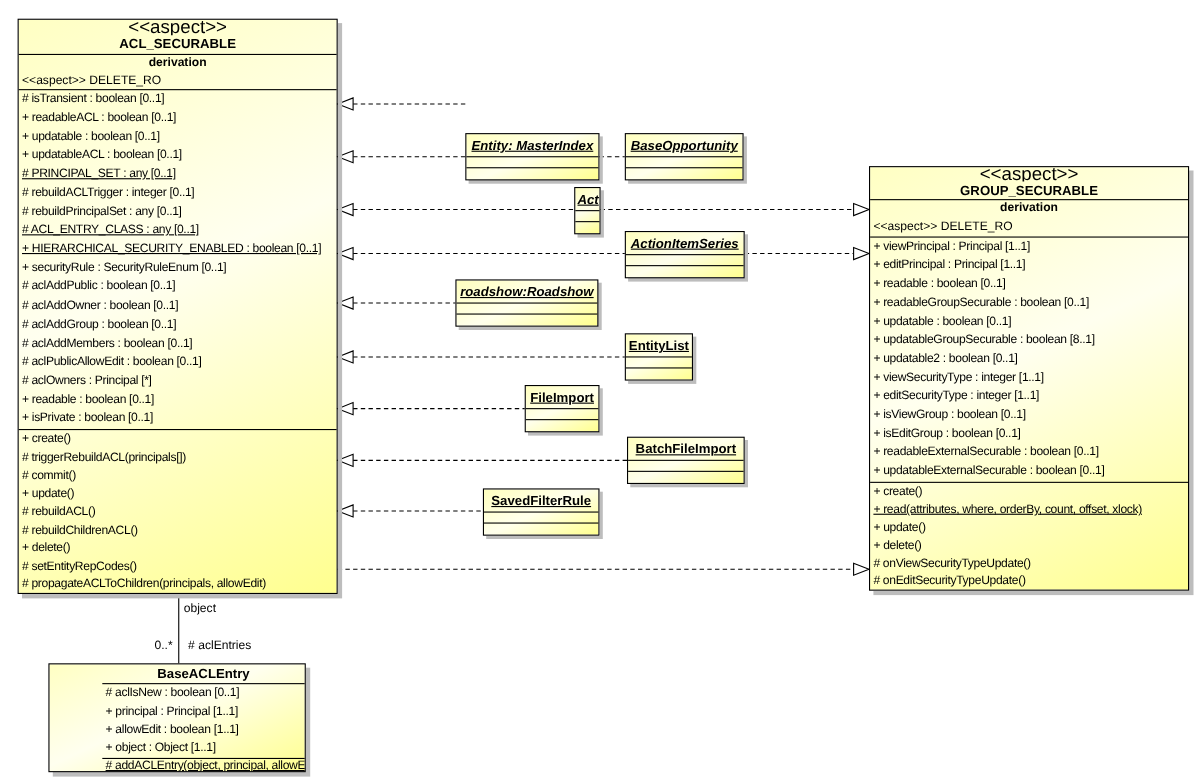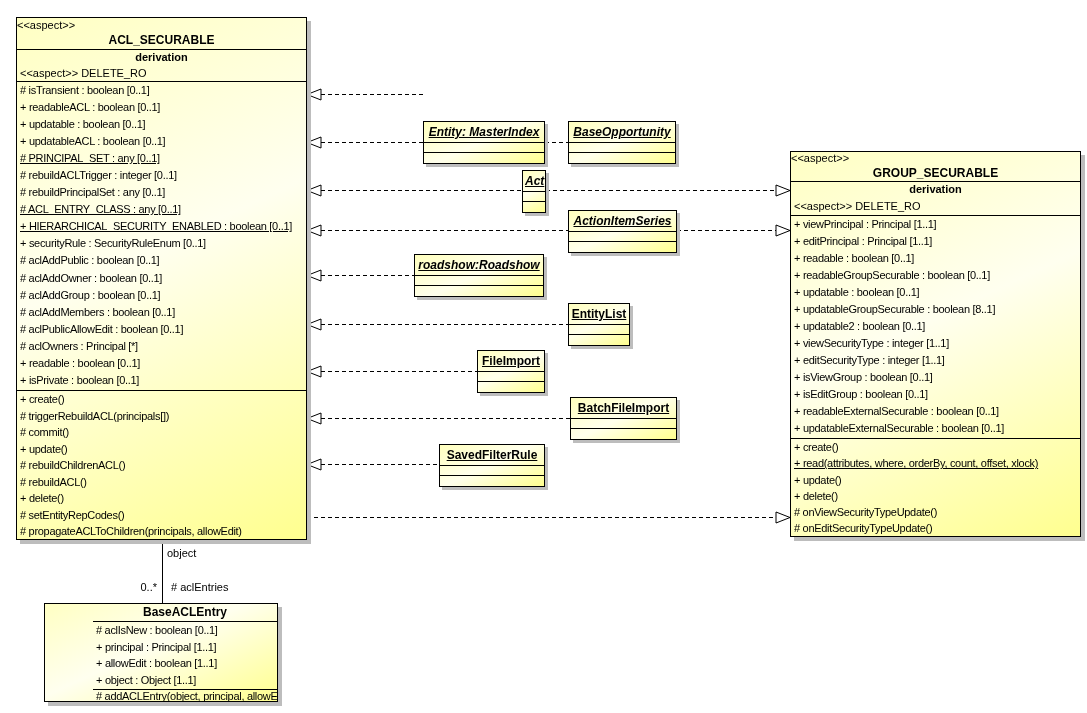--- a/index.html
+++ b/index.html
@@ -7,21 +7,21 @@
     position:relative;width:1087px;height:713px;background:#ffffff;overflow:hidden;
     font-family:"Liberation Sans",sans-serif;color:#000;
   }
   svg{position:absolute;left:0;top:0;z-index:0;}
   .cls{
     position:absolute;z-index:1;box-sizing:border-box;
     border:1px solid #000;
     background:linear-gradient(155deg,#ffffc3 0%,#ffffef 45%,#ffff8f 100%);
     box-shadow:4px 4px 0 #bdbdbd;
   }
-  .stereo{height:14px;line-height:14px;text-align:left;font-size:11px;white-space:nowrap;overflow:hidden;}
+  .stereo{height:14px;line-height:14px;text-align:center;font-size:17px;white-space:nowrap;overflow:hidden;}
   .cname{height:17px;line-height:16px;text-align:center;font-weight:bold;font-size:12px;white-space:nowrap;overflow:hidden;}
   .hdr,.hdr2{border-bottom:1px solid #000;}
   .tag{height:15px;line-height:15px;text-align:center;font-weight:bold;font-size:11px;}
   .substereo{height:16px;line-height:16px;text-align:left;font-size:11px;padding-left:3px;white-space:nowrap;overflow:hidden;}
   .members{overflow:hidden;}
   .attrs{border-bottom:1px solid #000;}
   .member{
     height:17px;line-height:17px;font-size:11px;letter-spacing:-0.3px;
     padding-left:3px;white-space:nowrap;overflow:hidden;
   }
@@ -135,22 +135,22 @@
         <div class="member"># aclPublicAllowEdit : boolean [0..1]</div>
         <div class="member"># aclOwners : Principal [*]</div>
         <div class="member">+ readable : boolean [0..1]</div>
         <div class="member">+ isPrivate : boolean [0..1]</div>
       </div>
     <div class="members ops">
         <div class="member">+ create()</div>
         <div class="member"># triggerRebuildACL(principals[])</div>
         <div class="member"># commit()</div>
         <div class="member">+ update()</div>
+        <div class="member"># rebuildACL()</div>
         <div class="member"># rebuildChildrenACL()</div>
-        <div class="member"># rebuildACL()</div>
         <div class="member">+ delete()</div>
         <div class="member"># setEntityRepCodes()</div>
         <div class="member"># propagateACLToChildren(principals, allowEdit)</div>
       </div>
   </div>
 
   <div id="grp" class="cls">
     <div class="hdr">
       <div class="stereo">&lt;&lt;aspect&gt;&gt;</div>
       <div class="cname">GROUP_SECURABLE</div>

